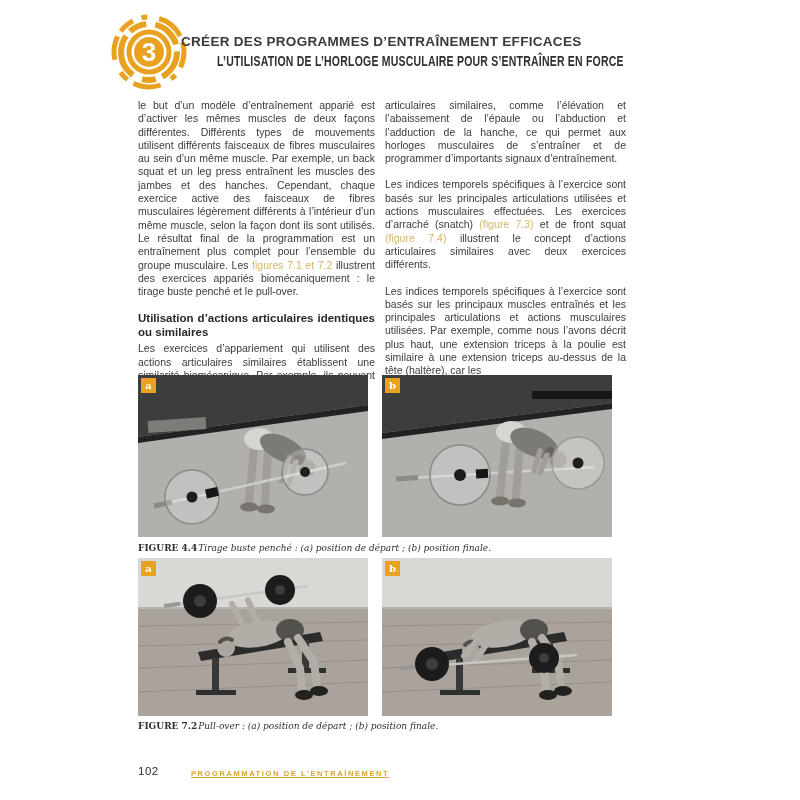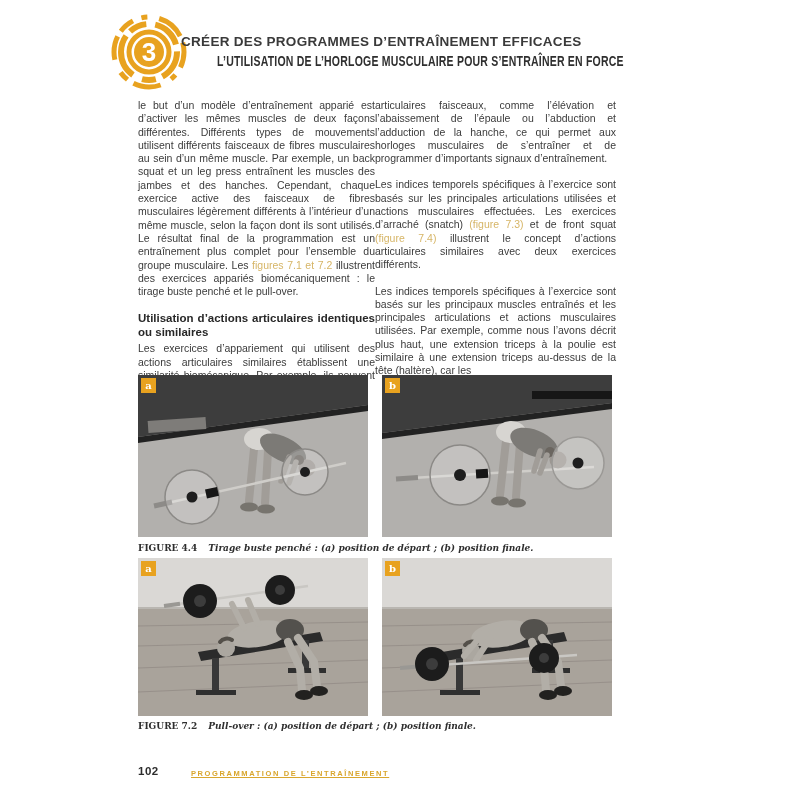--- a/index.html
+++ b/index.html
@@ -8,43 +8,43 @@
 
   
   .badge{position:absolute;left:110px;top:13px;width:78px;height:78px;}
   .header-text{position:absolute;left:181px;top:34px;width:460px;}
   .chapter-title{font-size:13.5px;font-weight:bold;color:#3a3a3a;letter-spacing:.3px;}
   .chapter-subtitle-wrap{margin-top:3px;height:16px;margin-left:36px;}
   .chapter-subtitle{display:inline-block;transform:scaleX(.7);transform-origin:left center;
         white-space:nowrap;font-size:15px;font-weight:bold;color:#2f2f2f;letter-spacing:.3px;}
 
   
-  .columns{position:absolute;left:138px;top:99px;width:488px;display:flex;}
+  .columns{position:absolute;left:138px;top:99px;width:488px;display:flex;gap:10px;}
   .col{font-size:10.5px;line-height:13.3px;text-align:justify;}
   .col-left{width:237px;}
   .col-right{width:241px;}
   .col p{margin:0 0 13px 0;}
   .col h3{font-size:11.5px;line-height:14px;margin:2px 0 3px 0;color:#282828;}
   .xref{color:#D6B566;cursor:pointer;}
 
   
   .figure-row{position:absolute;left:138px;display:flex;gap:14px;}
   .photo{position:relative;width:230px;background:#9a9a9a;overflow:hidden;}
   .photo svg{display:block;width:100%;height:100%;}
   .h162{height:162px;} .h158{height:158px;}
   .corner-label{position:absolute;top:3px;left:3px;width:15px;height:15px;background:#E8A21F;
         color:#fff;font-family:"DejaVu Serif",serif;font-weight:bold;font-size:10px;
         display:flex;align-items:center;justify-content:center;}
   .caption{position:absolute;left:138px;width:524px;font-size:9px;color:#2e2e2e;
         font-family:"DejaVu Serif",serif;}
   .cap-label{font-weight:bold;}
-  .cap-text{font-style:italic;margin-left:11px;font-weight:bold;}
-
-  
-  .page-number{position:absolute;left:138px;top:765px;font-size:11.5px;font-weight:bold;
+  .cap-text{font-style:italic;margin-left:1px;}
+
+  
+  .page-number{position:absolute;left:138px;top:765px;font-size:11.5px;font-weight:normal;
         color:#2d2d2d;letter-spacing:.5px;}
   .section-label{position:absolute;left:191px;top:769px;font-size:7.5px;font-weight:bold;
         color:#D9A62E;letter-spacing:1.6px;text-decoration:underline;}
 </style>
 </head>
 <body>
 
 <div class="page">
 
   <div class="badge">
@@ -65,21 +65,21 @@
     </div>
   </div>
 
   <div class="columns">
     <div class="col col-left">
       <p><span>le but d’un modèle d’entraînement apparié est d’activer les mêmes muscles de deux façons différentes. Différents types de mouvements utilisent différents faisceaux de fibres musculaires au sein d’un même muscle. Par exemple, un back squat et un leg press entraînent les muscles des jambes et des hanches. Cependant, chaque exercice active des faisceaux de fibres musculaires légèrement différents à l’intérieur d’un même muscle, selon la façon dont ils sont utilisés. Le résultat final de la programmation est un entraînement plus complet pour l’ensemble du groupe musculaire. Les </span><span class="xref">figures 7.1 et 7.2</span><span> illustrent des exercices appariés biomécaniquement : le tirage buste penché et le pull-over.</span></p>
       <h3>Utilisation d’actions articulaires identiques ou similaires</h3>
       <p>Les exercices d’appariement qui utilisent des actions articulaires similaires établissent une similarité biomécanique. Par exemple, ils peuvent utiliser des actions</p>
     </div>
     <div class="col col-right">
-      <p>articulaires faisceaux, comme l’élévation et l’abaissement de l’épaule ou l’abduction et l’adduction de la hanche, ce qui permet aux horloges musculaires de s’entraîner et de programmer d’importants signaux d’entraînement.</p>
+      <p>articulaires similaires, comme l’élévation et l’abaissement de l’épaule ou l’abduction et l’adduction de la hanche, ce qui permet aux horloges musculaires de s’entraîner et de programmer d’importants signaux d’entraînement.</p>
       <p><span>Les indices temporels spécifiques à l’exercice sont basés sur les principales articulations utilisées et actions musculaires effectuées. Les exercices d’arraché (snatch) </span><span class="xref">(figure 7.3)</span><span> et de front squat </span><span class="xref">(figure 7.4)</span><span> illustrent le concept d’actions articulaires similaires avec deux exercices différents.</span></p>
       <p>Les indices temporels spécifiques à l’exercice sont basés sur les principaux muscles entraînés et les principales articulations et actions musculaires utilisées. Par exemple, comme nous l’avons décrit plus haut, une extension triceps à la poulie est similaire à une extension triceps au-dessus de la tête (haltère), car les</p>
     </div>
   </div>
 
   <div class="figure-row" style="top:375px;">
     <div class="photo h162">
       <svg viewBox="0 0 230 162" preserveAspectRatio="none">
         <rect width="230" height="162" fill="#b2b0ad"></rect>
         <polygon points="0,0 230,0 230,30 0,62" fill="#3d3d3d"></polygon>

